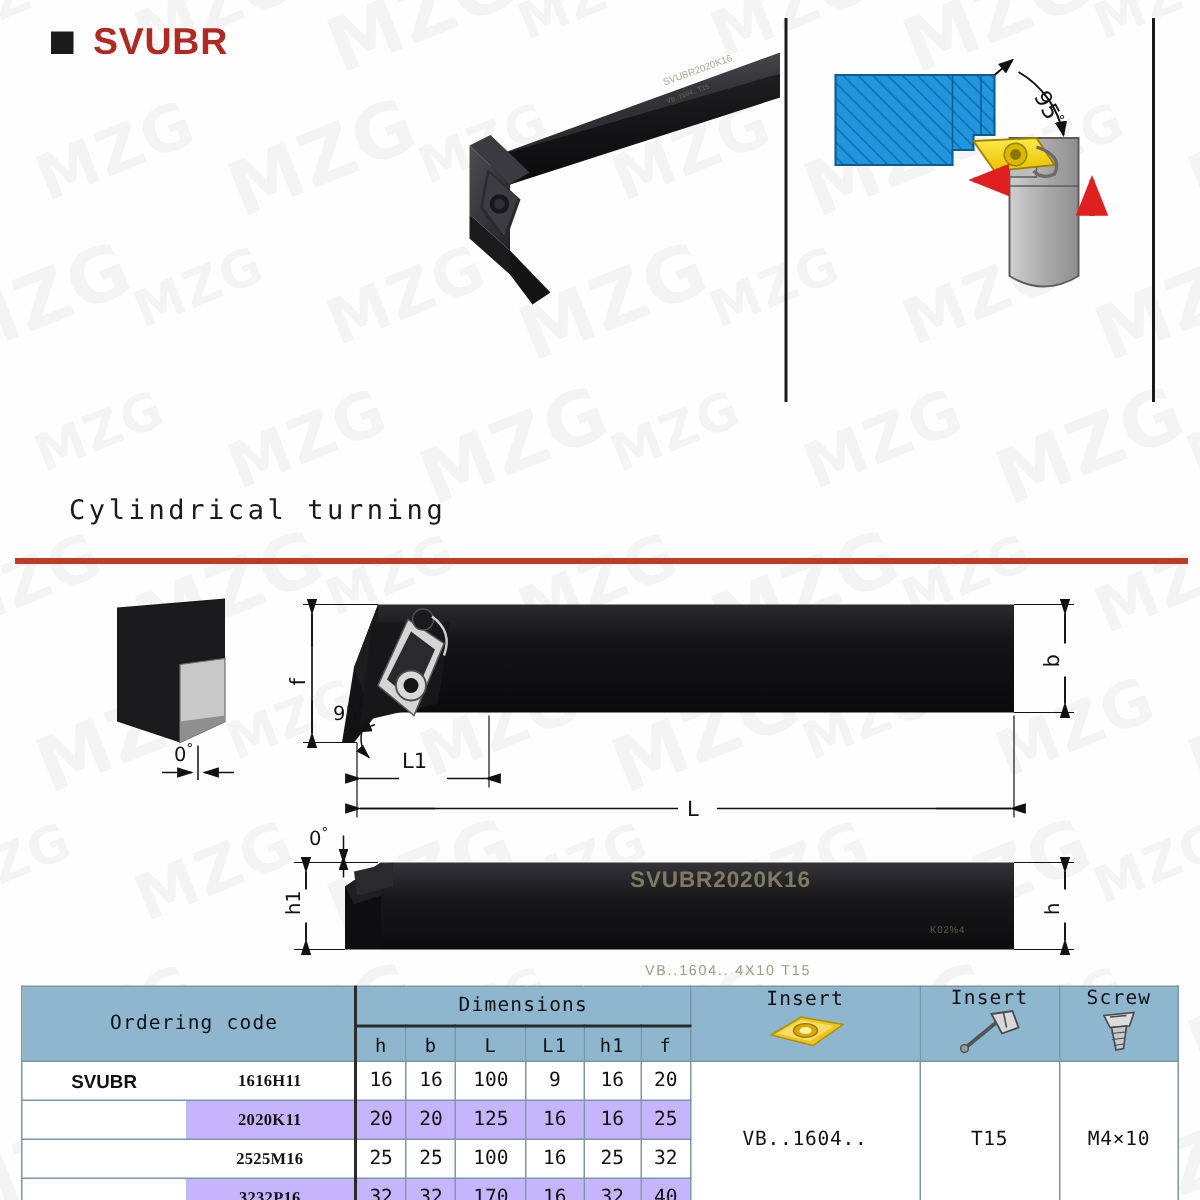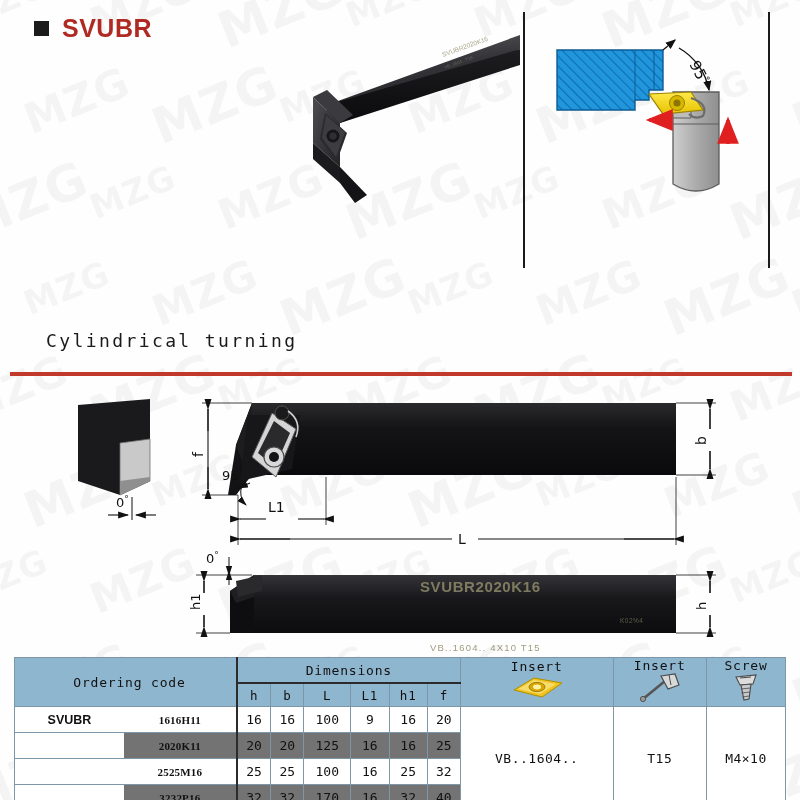--- a/index.html
+++ b/index.html
@@ -128,21 +128,21 @@
     font-size: 13px;
     letter-spacing: 0.8px;
     padding: 1px 2px;
   }
   #spec-table thead th.subhead { font-size: 12.5px; height: 20px; }
   #spec-table tbody td {
     font-size: 13px;
     height: 23px;
     background: #ffffff;
   }
-  #spec-table tbody tr.alt td { background: #737373; }
+  #spec-table tbody tr.alt td { background: #c4b5fd; }
   #spec-table tbody td.code {
     font-family: Liberation Serif, serif;
     font-weight: bold;
     font-size: 11px;
     letter-spacing: 0.2px;
   }
   #spec-table tbody td.family {
     font-family: "Liberation Sans", sans-serif;
     font-weight: bold;
     font-size: 12.5px;

